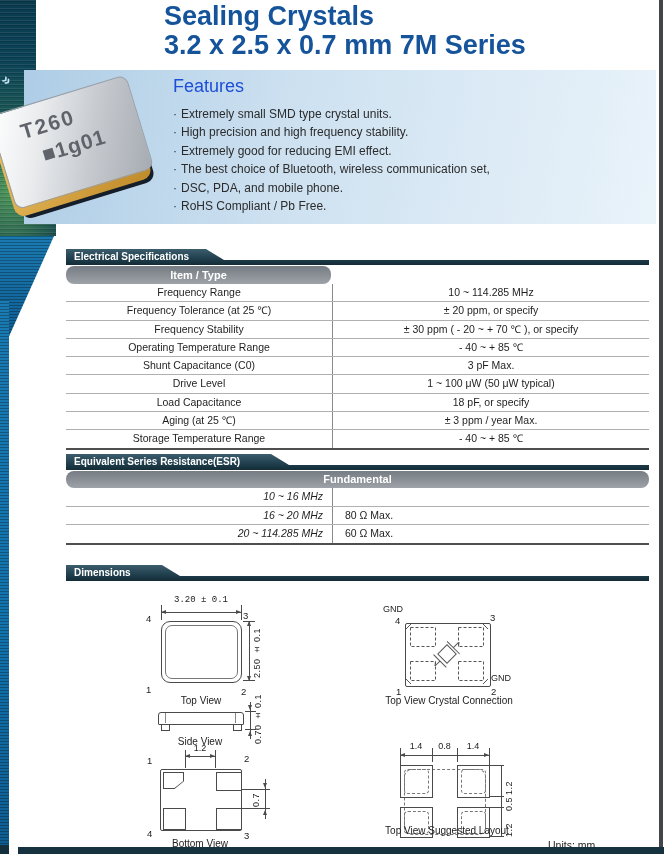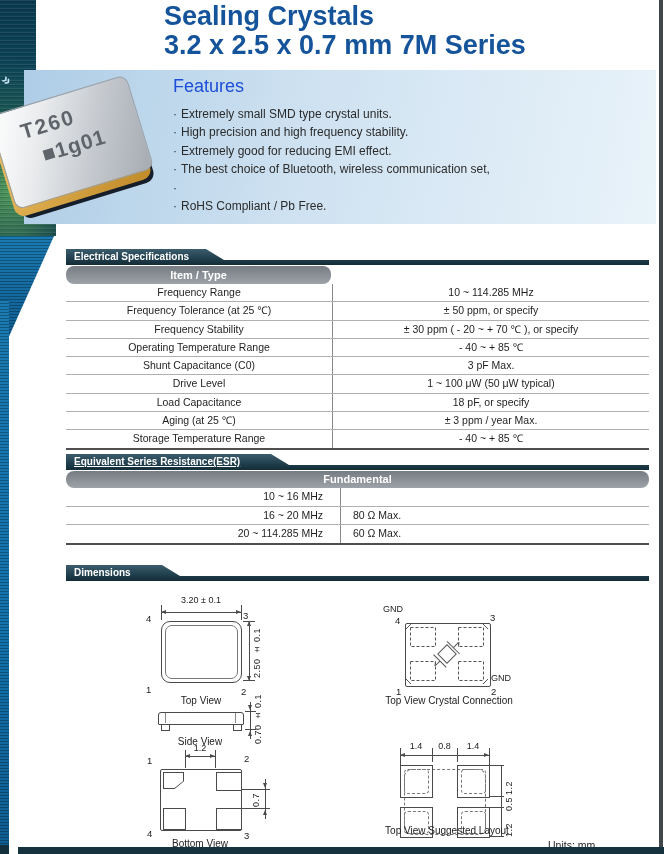--- a/index.html
+++ b/index.html
@@ -45,39 +45,39 @@
   .features-heading{font-size:18px;color:#1d4ed8;margin:0 0 8px 0;}
   .feature-item{display:flex;font-size:12px;color:#2b2b2b;line-height:18.4px;}
   .feature-item .bullet{width:8px;}
 
   
   .banner{position:absolute;left:66px;width:583px;height:16px;color:#fff;font-size:10px;
     font-weight:bold;line-height:15px;padding:0;
     background:linear-gradient(180deg,#3c5d6d 0%,#1c3a48 70%,#142c37 100%);}
   .banner span{padding-left:8px;}
   .banner.b-espec{top:249px;clip-path:polygon(0 0,140px 0,158px 11px,100% 11px,100% 100%,0 100%);}
-  .banner.b-esr{top:454px;clip-path:polygon(0 0,205px 0,223px 11px,100% 11px,100% 100%,0 100%);text-decoration:underline;}
+  .banner.b-esr{top:454px;clip-path:polygon(0 0,205px 0,223px 11px,100% 11px,100% 100%,0 100%);}
   .banner.b-dims{top:565px;clip-path:polygon(0 0,96px 0,114px 11px,100% 11px,100% 100%,0 100%);}
 
   
   .grayhdr{background:linear-gradient(180deg,#767c83 0%,#8b9197 55%,#9da3a9 100%);
     border-radius:8px;color:#fff;font-size:11px;font-weight:bold;text-align:center;}
   .espec-hdr{position:absolute;left:66px;top:266px;width:583px;height:18px;border-radius:6px;}
   .espec-hdr .cl{position:absolute;left:0;top:0;width:265px;height:18px;line-height:18px;}
   .espec-hdr .cr{position:absolute;left:270px;top:0;right:0;height:18px;line-height:18px;}
   .espec-rows{position:absolute;left:66px;top:284px;width:583px;}
   .esr-hdr{position:absolute;left:66px;top:471px;width:583px;height:17px;line-height:17px;}
   .esr-rows{position:absolute;left:66px;top:488px;width:583px;}
   .trow{display:flex;border-bottom:1px solid #b0b0b0;font-size:10.5px;color:#1e1e1e;}
   .espec-rows .trow{height:17.3px;line-height:17.3px;}
   .esr-rows .trow{height:17.5px;line-height:17.5px;}
   .trow:last-child{border-bottom:2px solid #4f4f4f;}
   .trow .c1{width:266px;border-right:1px solid #8a8a8a;text-align:center;}
   .trow .c2{flex:1;text-align:center;}
-  .esr-rows .c1{text-align:right;padding-right:17px;width:257px;}
+  .esr-rows .c1{text-align:right;padding-right:9px;width:257px;font-style:italic;}
   .esr-rows .c2{text-align:left;padding-left:12px;}
 
   
   .dims{position:absolute;left:0;top:590px;width:664px;height:264px;color:#222;}
   .dims .hline{position:absolute;height:1px;background:#4a4a4a;}
   .dims .vline{position:absolute;width:1px;background:#4a4a4a;}
   .dims .lbl{position:absolute;font-size:9px;white-space:nowrap;}
   .dims .cap{position:absolute;font-size:10px;text-align:center;white-space:nowrap;}
   .dims .pin{position:absolute;font-size:9.5px;}
   .dims .box{position:absolute;border:1px solid #4a4a4a;background:transparent;}
@@ -135,39 +135,40 @@
     <div class="feature-item">
         <span class="bullet">·</span>
         <span>Extremely good for reducing EMI effect.</span>
       </div>
     <div class="feature-item">
         <span class="bullet">·</span>
         <span>The best choice of Bluetooth, wireless communication set,</span>
       </div>
     <div class="feature-item">
         <span class="bullet">·</span>
+        <span>DSC, PDA, and mobile phone.</span>
       </div>
     <div class="feature-item">
         <span class="bullet">·</span>
         <span>RoHS Compliant / Pb Free.</span>
       </div>
   </div>
 
   <div class="banner b-espec"><span>Electrical Specifications</span></div>
   <div class="espec-hdr">
     <div class="grayhdr cl">Item / Type</div>
   </div>
   <div class="espec-rows">
     <div class="trow">
         <div class="c1">Frequency Range</div>
         <div class="c2">10 ~ 114.285 MHz</div>
       </div>
     <div class="trow">
         <div class="c1">Frequency Tolerance (at 25 ℃)</div>
-        <div class="c2">± 50 ppm, or specify</div>
+        <div class="c2">± 20 ppm, or specify</div>
       </div>
     <div class="trow">
         <div class="c1">Frequency Stability</div>
         <div class="c2">± 30 ppm ( - 20 ~ + 70 ℃ ), or specify</div>
       </div>
     <div class="trow">
         <div class="c1">Operating Temperature Range</div>
         <div class="c2">- 40 ~ + 85 ℃</div>
       </div>
     <div class="trow">
@@ -205,21 +206,21 @@
     <div class="trow">
         <div class="c1">20 ~ 114.285 MHz</div>
         <div class="c2">60 Ω Max.</div>
       </div>
   </div>
 
   <div class="banner b-dims"><span>Dimensions</span></div>
 
   <div class="dims">
 
-    <div class="lbl" style="left:161px;top:5px;width:80px;text-align:center;">3.20 ± 0.1</div>
+    <div class="lbl" style="left:161px;top:5px;width:80px;text-align:center;font-family:Liberation Mono, monospace;">3.20 ± 0.1</div>
     <div class="vline" style="left:161px;top:15px;height:15px;"></div>
     <div class="vline" style="left:241px;top:15px;height:15px;"></div>
     <div class="hline" style="left:161px;top:22px;width:81px;"></div>
     <div class="ah ah-l" style="left:161px;top:20px;"></div>
     <div class="ah ah-r" style="left:236px;top:20px;"></div>
     <div class="box" style="left:161px;top:31px;width:79px;height:60px;border-radius:9px;"></div>
     <div class="box" style="left:165px;top:35px;width:71px;height:52px;border-radius:7px;border-color:#777;"></div>
     <div class="pin" style="left:146px;top:23px;">4</div>
     <div class="pin" style="left:243px;top:20px;">3</div>
     <div class="pin" style="left:146px;top:94px;">1</div>

